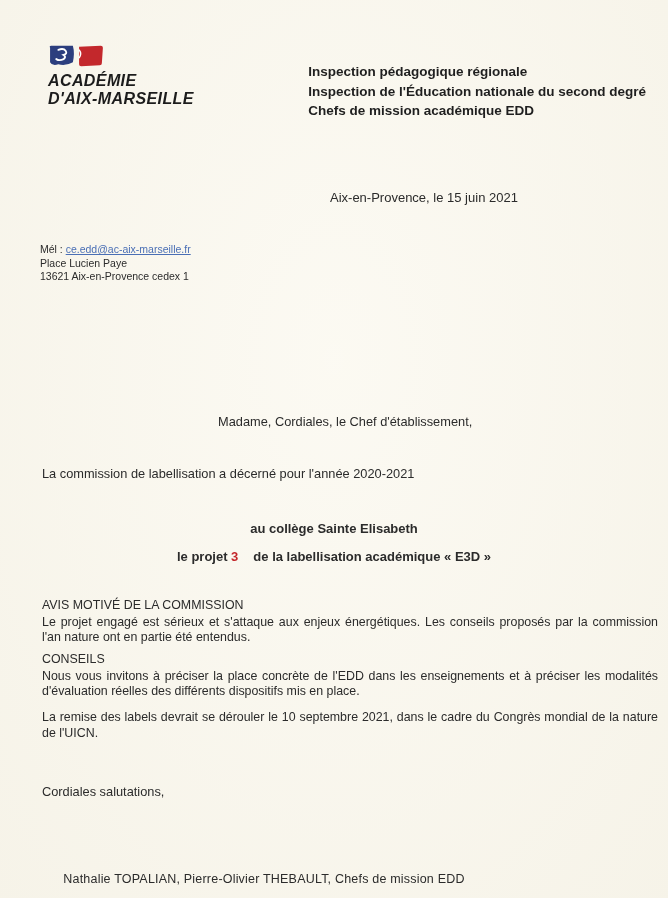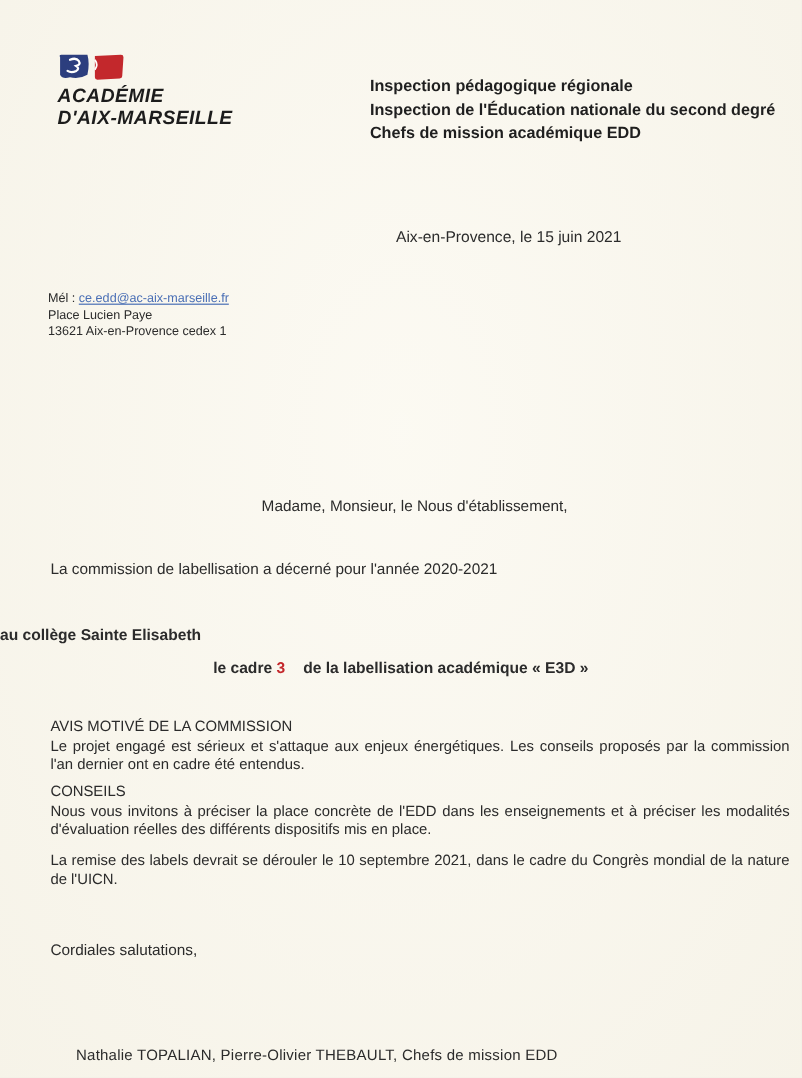--- a/index.html
+++ b/index.html
@@ -40,21 +40,21 @@
   
   .contact { position:absolute; left:40px; top:243px; font-size:10.5px; line-height:13.5px; }
   .email-link { color:#4a6fb5; text-decoration:underline; cursor:pointer; }
 
   
   .salutation { position:absolute; left:218px; top:414px; font-size:12.8px; }
   .intro      { position:absolute; left:42px;  top:466px; font-size:12.8px; }
 
   .college-line {
     position:absolute; left:0; top:521px; width:668px;
-    text-align:left; font-weight:bold; font-size:13px;
+    text-align:center; font-weight:bold; font-size:13px;
   }
   .level-line {
     position:absolute; left:0; top:549px; width:668px;
     text-align:center; font-weight:bold; font-size:13px;
   }
   .level-value { color:#c4272b; margin-right:15px; }
 
   .para-block { position:absolute; left:42px; width:616px; font-size:12.4px; line-height:15.6px; }
   .para-block .heading { margin:0 0 1px 0; }
   .para-block .text { text-align:justify; }
@@ -94,33 +94,33 @@
   </div>
 
   <div class="dateline">Aix-en-Provence, le 15 juin 2021</div>
 
   <div class="contact">
     <div><span>Mél : </span><a class="email-link">ce.edd@ac-aix-marseille.fr</a></div>
     <div>Place Lucien Paye</div>
     <div>13621 Aix-en-Provence cedex 1</div>
   </div>
 
-  <div class="salutation">Madame, Monsieur, le Nous d'établissement,</div>
+  <div class="salutation">Madame, Cordiales, le Chef d'établissement,</div>
 
   <div class="intro">La commission de labellisation a décerné pour l'année 2020-2021</div>
 
   <div class="college-line">au collège Sainte Elisabeth</div>
 
   <div class="level-line">
-    <span>le cadre </span><span class="level-value">3</span><span>de la labellisation académique « E3D »</span>
+    <span>le projet </span><span class="level-value">3</span><span>de la labellisation académique « E3D »</span>
   </div>
 
   <div class="para-block avis">
     <div class="heading">AVIS MOTIVÉ DE LA COMMISSION</div>
-    <div class="text">Le projet engagé est sérieux et s'attaque aux enjeux énergétiques. Les conseils proposés par la commission l'an dernier ont en cadre été entendus.</div>
+    <div class="text">Le projet engagé est sérieux et s'attaque aux enjeux énergétiques. Les conseils proposés par la commission l'an nature ont en partie été entendus.</div>
   </div>
 
   <div class="para-block conseils">
     <div class="heading">CONSEILS</div>
     <div class="text">Nous vous invitons à préciser la place concrète de l'EDD dans les enseignements et à préciser les modalités d'évaluation réelles des différents dispositifs mis en place.</div>
   </div>
 
   <div class="para-block remise">
     <div class="text">La remise des labels devrait se dérouler le 10 septembre 2021, dans le cadre du Congrès mondial de la nature de l'UICN.</div>
   </div>

